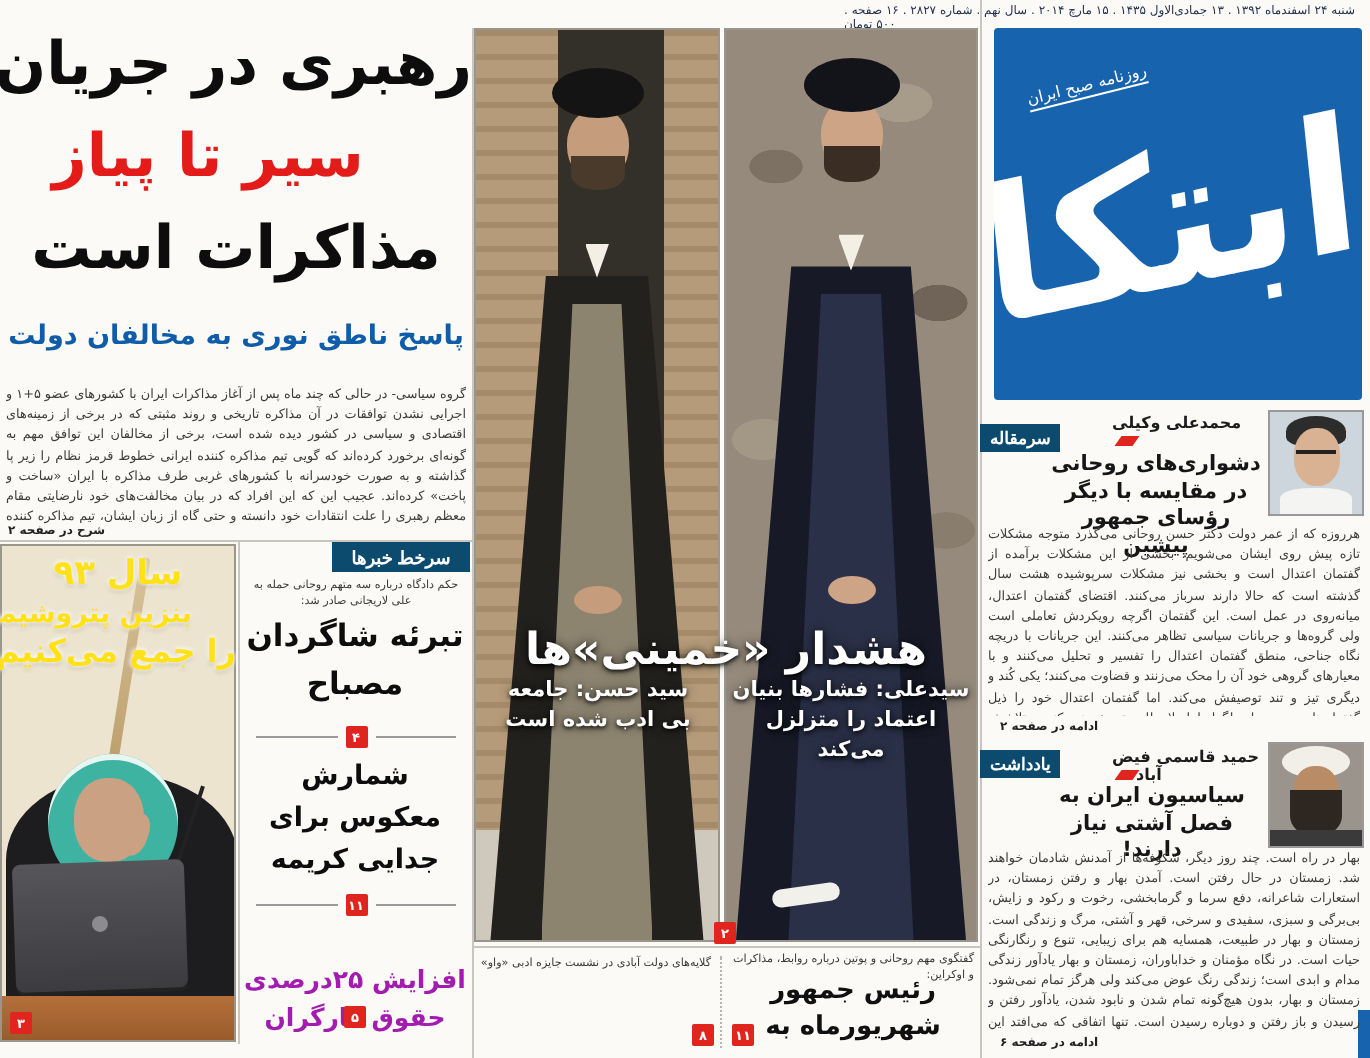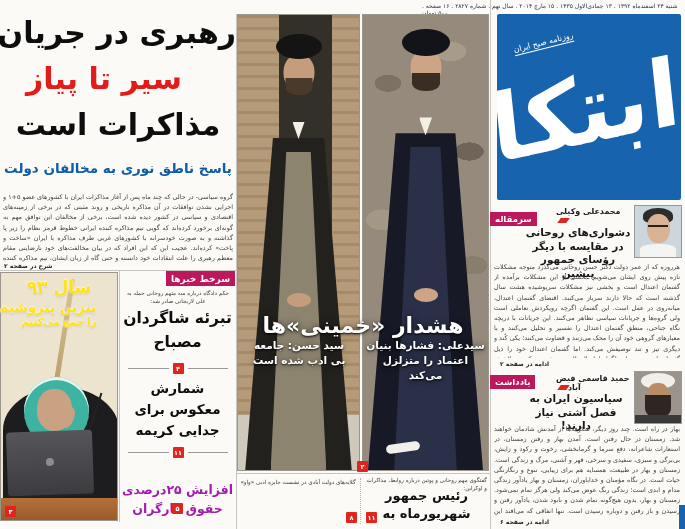--- a/index.html
+++ b/index.html
@@ -3,21 +3,21 @@
 <meta charset="utf-8">
 <style>
   html,body{margin:0;padding:0;}
   body{background:#e8e6e1;font-family:"DejaVu Sans","Liberation Sans",sans-serif;}
   #page{position:relative;width:685px;height:529px;background:#fbfaf7;overflow:hidden;direction:rtl;}
   .abs{position:absolute;}
   .c{text-align:center;}
   .j{text-align:justify;text-align-last:right;}
   .vline{width:1px;background:#c8c6c0;}
   .hline{height:1px;background:#c8c6c0;}
-  .bluebox{background:#be185d;color:#fff;font-weight:bold;display:flex;align-items:center;justify-content:center;}
+  .bluebox{background:#0c4a6e;color:#fff;font-weight:bold;display:flex;align-items:center;justify-content:center;font-family:Liberation Serif, serif;}
   .badge{background:#e0251f;color:#fff;width:11px;height:11px;font-size:6.5px;font-weight:bold;display:flex;align-items:center;justify-content:center;border-radius:1px;}
   .sep{display:flex;align-items:center;gap:4px;}
   .sep:before,.sep:after{content:"";flex:1;border-top:1px solid #9a9a9a;}
   .kicker{font-size:5.6px;color:#3a3a3a;line-height:7.5px;}
   .bodytext{font-size:6.4px;line-height:10.2px;color:#3d3d3d;overflow:hidden;}
   .more{font-size:6px;font-weight:bold;color:#222;}
   .bigtitle{font-weight:900;color:#0d0d0d;line-height:1;white-space:nowrap;}
   .shadowtext{color:#fff;text-shadow:0 1px 2px rgba(0,0,0,.85),0 0 6px rgba(0,0,0,.6);}
   .yellowtext{color:#ffe11a;font-weight:800;text-shadow:0 0 2px #fff,0 0 3px #fff,0 1px 2px rgba(80,60,0,.4);white-space:nowrap;}
   .photo{border:1px solid #9b968c;box-sizing:border-box;overflow:hidden;}
@@ -143,16 +143,16 @@
     <div class="abs" style="left:31%;top:47%;width:30%;height:17%;background:#caa183;border-radius:46%;"></div>
     <div class="abs" style="left:52%;top:54%;width:11%;height:9%;background:#caa183;border-radius:45%;transform:rotate(20deg);"></div>
     <div class="abs" style="left:80%;top:48%;width:2px;height:42px;background:#222;transform:rotate(18deg);"></div>
     <div class="abs" style="left:5%;top:64%;width:74%;height:26%;background:linear-gradient(#56565a,#3c3c40);border-radius:4px;transform:rotate(-2deg);box-shadow:0 2px 0 #222;">
       <div class="abs" style="left:46%;top:42%;width:8px;height:8px;background:#8b8b90;border-radius:50%;"></div>
     </div>
     <div class="abs" style="left:0;top:91%;width:100%;height:9%;background:linear-gradient(#b4703a,#9a5b2b);"></div>
   </div>
   <div class="abs c yellowtext" style="left:0;top:277px;width:118px;font-size:17px;">سال ۹۳</div>
   <div class="abs c yellowtext" style="left:0;top:299px;width:96px;font-size:13.5px;">بنزین پتروشیمی</div>
-  <div class="abs c yellowtext" style="left:0;top:316px;width:118px;font-size:10px;">را جمع می‌کنیم</div>
+  <div class="abs c yellowtext" style="left:0;top:316px;width:118px;font-size:16px;">را جمع می‌کنیم</div>
   <div class="abs badge" style="left:5px;top:506px;">۳</div>
 
 </div>
 
 </body></html>

